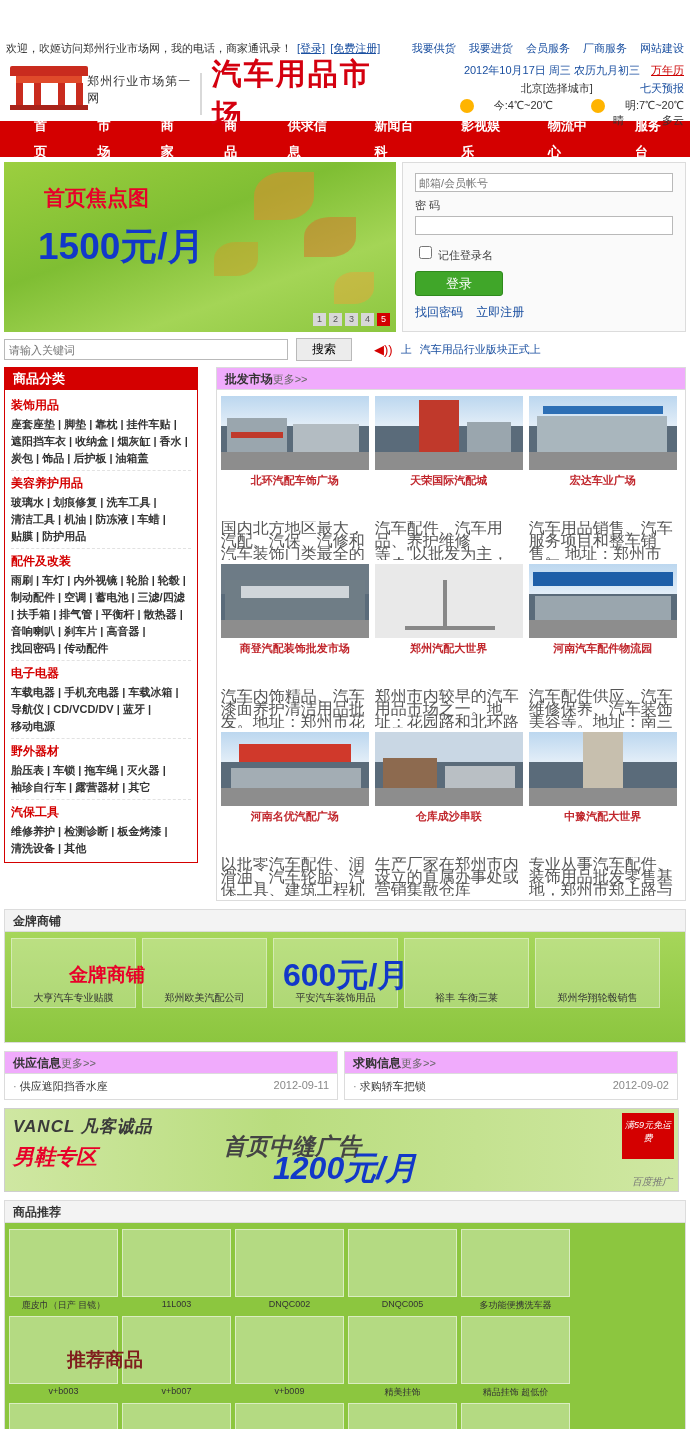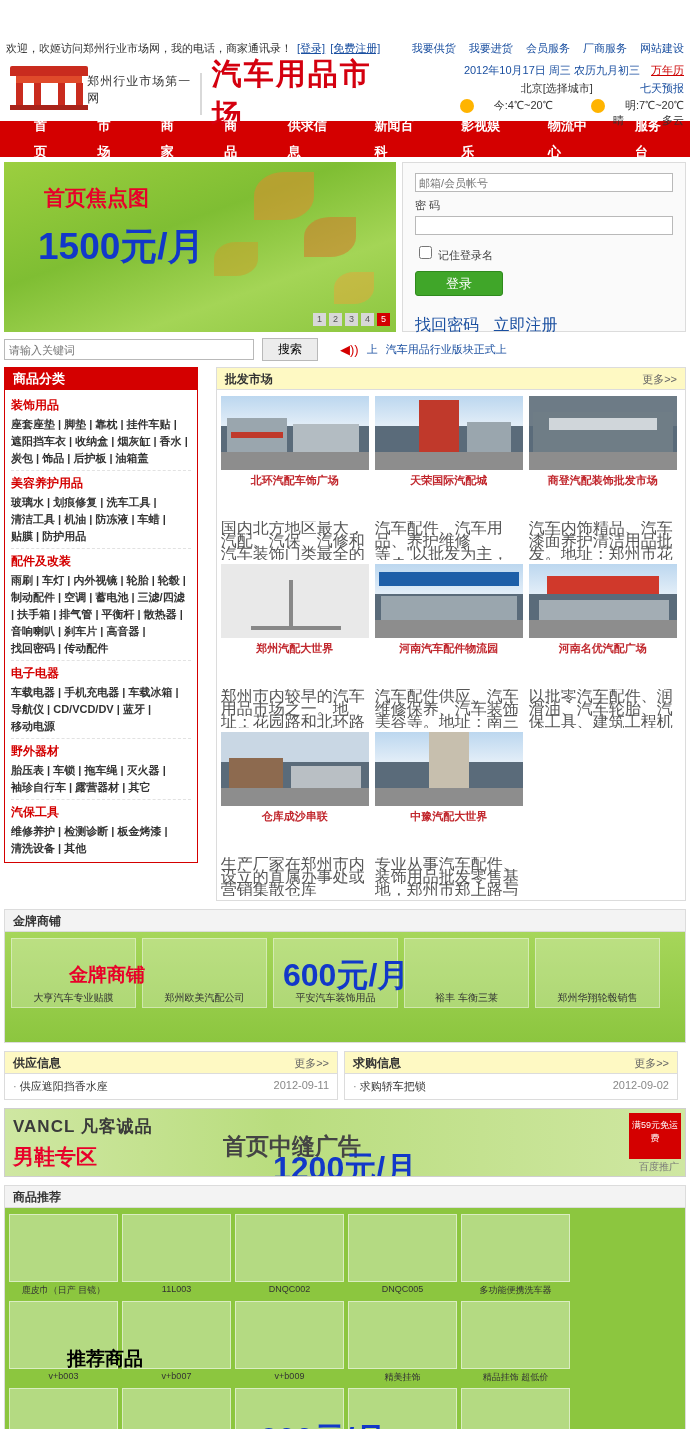--- a/index.html
+++ b/index.html
@@ -78,49 +78,49 @@
   .login .lbl { font-size:11px; color:#444; margin-bottom:3px;}
   .login input.txt {
     width:100%; height:19px; border:1px solid #b9b9b9; background:#fff; font-size:11px; padding:1px 3px;
     margin-bottom:6px;
   }
   .login .remember { font-size:11px; color:#444; margin:2px 0 8px 0;}
   .login .btn {
     width:88px;height:25px;background:#40a629;border:1px solid #2f8a1d;color:#fff;font-size:13px;
     border-radius:3px; cursor:pointer;
   }
-  .login .links { margin-top:19px; font-size:16px;}
+  .login .links { margin-top:8px; font-size:12px;}
   .login .links a { color:#1a4fa0; text-decoration:none; margin-right:10px;}
 
   
   .searchrow { display:flex; align-items:center; padding:6px 4px; gap:8px;}
   .searchrow input.kw {
-    width:250px;height:21px;border:1px solid #b9b9b9;font-size:11px;padding:1px 4px;color:#888;
+    width:284px;height:21px;border:1px solid #b9b9b9;font-size:11px;padding:1px 4px;color:#888;
   }
   .searchrow .sbtn {
     width:56px;height:23px;background:#ececec;border:1px solid #b9b9b9;font-size:12px;cursor:pointer;
   }
   .horn { color:#d40000; font-size:13px; margin-left:14px;}
   .scroll-txt { color:#1a4fa0; font-size:11px;}
 
   
   .main { display:flex; gap:18px; padding:0 4px; align-items:flex-start;}
   .cat { width:196px; border:1px solid #d40000; }
   .cat .hd { background:#d40000; color:#fff; font-size:13px; font-weight:bold; height:22px; line-height:22px; padding-left:8px;}
   .cat .grp { padding:3px 6px 5px 6px; }
   .cat .gtitle { color:#d40000; font-weight:bold; font-size:12px; margin:4px 0 2px 0;}
   .cat .items { font-size:11px; color:#333; line-height:17px;font-weight:bold;}
   .cat .items span { white-space:nowrap; }
   .cat .sep { border-top:1px dashed #e2e2e2; margin:3px 0;}
 
   .right-col { width:476px; }
   .panel { border:1px solid #dcdcdc; }
   .panel .hd {
-    height:22px; line-height:22px; background:#fef9c3; border-bottom:1px solid #dcdcdc;
-    display:flex; justify-content:space-between; padding:0 8px; font-size:12px; font-weight:bold; color:#333;
+    height:22px; line-height:22px; background:#f0abfc; border-bottom:1px solid #dcdcdc;
+    display:flex; padding:0 8px; font-size:12px; font-weight:bold; color:#333;
   }
   .panel .hd a { font-size:11px; color:#666; text-decoration:none; font-weight:normal;}
   .grid3 { display:flex; flex-wrap:wrap; padding:6px 4px 4px 4px; gap:4px 6px; }
   .gcell { width:148px; }
   .gcell .ph { width:148px;height:74px; overflow:hidden; position:relative; background:#5a6b7a;}
   .gcell .t { color:#c1272d; font-size:11px; font-weight:bold; text-align:center; margin:3px 0 1px 0;}
   .gcell .d { font-size:16px; color:#555; line-height:13px; height:39px; overflow:hidden;margin-top:33px;}
 
   
   .sky { position:absolute;left:0;top:0;width:100%;height:40%;background:linear-gradient(#bcd7ef,#e3eef8); }
@@ -138,39 +138,40 @@
   .gold .ov2 { position:absolute; left:278px; top:22px; color:#1238c9; font-size:32px; font-weight:bold;}
 
   
   .two { display:flex; gap:6px; margin:8px 4px 0 4px;}
   .two .panel { width:334px; }
   .two .li { display:flex; justify-content:space-between; font-size:11px; padding:5px 8px; color:#333;}
   .two .li .dt { color:#888; }
 
   
   .midbanner {
-    margin:8px 4px 0 4px; height:69px; position:relative; overflow:hidden;
+    margin:8px 11px 0 4px; height:84px; position:relative; overflow:hidden;
     background:linear-gradient(90deg,#cfe7a2,#b9dd7e 40%,#cfe7a2);
     border:1px solid #cfcfcf;
+    font-style:italic;
   }
   .midbanner .vancl { position:absolute; left:8px; top:6px; font-size:17px; color:#3a3a3a; font-weight:bold; letter-spacing:1px;}
   .midbanner .sub { position:absolute; left:8px; top:34px; font-size:21px; color:#e8002a; font-weight:bold;}
   .midbanner .on { position:absolute; left:218px; top:22px; font-size:23px; color:#444; font-weight:bold;}
   .midbanner .price { position:absolute; left:268px; top:38px; font-size:32px; color:#1238c9; font-weight:bold;}
   .midbanner .corner { position:absolute; right:4px; top:4px; width:52px;height:46px;background:#d40000;color:#fff;font-size:9px;text-align:center;padding-top:6px; transform:rotate(0deg);}
   .midbanner .baidu { position:absolute; right:6px; bottom:2px; font-size:10px; color:#777;}
 
   
   .prodwrap { margin:8px 4px 0 4px; border:1px solid #dcdcdc;}
   .prodwrap .hd { height:22px;line-height:22px;background:#f3f3f3;border-bottom:1px solid #dcdcdc;padding-left:8px;font-size:12px;font-weight:bold;}
   .prodgrid { position:relative; background:#8cc63f; padding:6px 4px; display:flex; flex-wrap:wrap; gap:4px;}
   .pcell { width:109px; }
   .pcell .ph { width:109px;height:68px;background:rgba(255,255,255,.35); border:1px solid rgba(255,255,255,.5); position:relative; overflow:hidden;}
   .pcell .cap { font-size:9px; color:#333; text-align:center; padding:2px 0 0 0;}
-  .prodgrid .ovl1 { position:absolute; left:62px; top:138px; color:#000000; font-size:19px; font-weight:bold;}
+  .prodgrid .ovl1 { position:absolute; left:62px; top:124px; color:#7f1d1d; font-size:19px; font-weight:bold;}
   .prodgrid .ovl2 { position:absolute; left:255px; top:210px; color:#1238c9; font-size:32px; font-weight:bold;}
   .dotli::before { content:"· "; color:#888; }
 </style>
 </head>
 <body>
 
 <div class="page">
 
   <div class="topbar">
     <div class="left">
@@ -406,20 +407,30 @@
             <div class="ph">
               <div class="sky"></div>
                 <div class="bld" style="left:44px;width:40px;height:52px;background:#c0392b"></div>
               <div class="bld" style="left:92px;width:44px;height:30px;"></div>
                 <div class="road"></div>
             </div>
             <div class="t">天荣国际汽配城</div>
             <div class="d">汽车配件、汽车用品、养护维修等，"以批发为主，批零兼营"</div>
           </div>
 
+          <div class="gcell">
+            <div class="ph">
+              <div class="sky"></div>
+                <div class="bld" style="left:8px;width:130px;height:36px;background:#a9b6bd"></div>
+              <div class="sign" style="left:14px;top:10px;width:120px;height:8px;background:#2d6fb5"></div>
+                <div class="road"></div>
+            </div>
+            <div class="t">宏达车业广场</div>
+            <div class="d">汽车用品销售、汽车服务项目和整车销售。 地址：郑州市花园</div>
+          </div>
 
           <div class="gcell">
             <div class="ph">
               <div class="sky" style="background:#6d7b86"></div>
               <div class="bld" style="left:4px;width:140px;height:40px;background:#6f7d86"></div>
               <div class="sign" style="left:20px;top:22px;width:108px;height:12px;background:#d0d6da"></div>
                 <div class="road"></div>
             </div>
             <div class="t">商登汽配装饰批发市场</div>
             <div class="d">汽车内饰精品、汽车漆面养护清洁用品批发。地址：郑州市花园</div>

